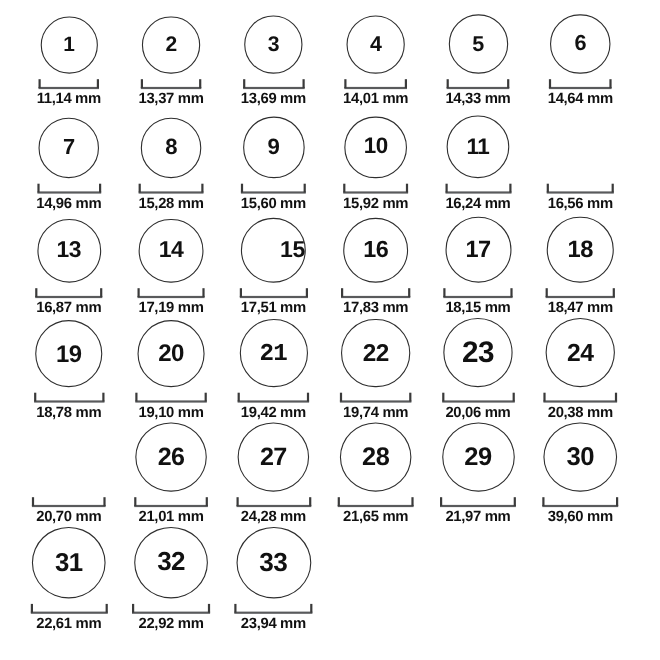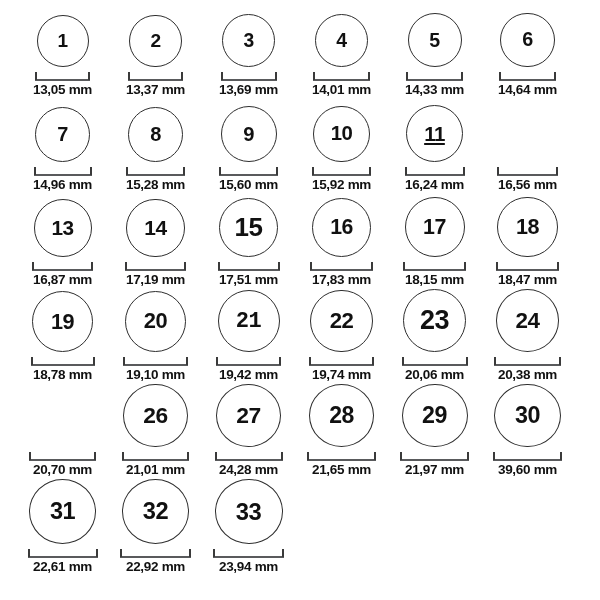--- a/index.html
+++ b/index.html
@@ -59,21 +59,21 @@
 
 <div class="grid">
     <div class="cell">
       <div class="circle" style="width: 52px; height: 52px; font-size: 19px;">
         <span>1</span>
       </div>
       <div class="measure-line" style="width: 55px;">
         <div class="tick left"></div>
         <div class="tick right"></div>
       </div>
-      <div class="mm-label">13,05 mm</div>
+      <div class="mm-label">11,14 mm</div>
     </div>
     <div class="cell">
       <div class="circle" style="width: 52.5px; height: 52.5px; font-size: 19.15px;">
         <span>2</span>
       </div>
       <div class="measure-line" style="width: 55.5px;">
         <div class="tick left"></div>
         <div class="tick right"></div>
       </div>
       <div class="mm-label">13,37 mm</div>
@@ -152,21 +152,21 @@
       <div class="circle" style="width: 56.5px; height: 56.5px; font-size: 20.35px;">
         <span>10</span>
       </div>
       <div class="measure-line" style="width: 59.5px;">
         <div class="tick left"></div>
         <div class="tick right"></div>
       </div>
       <div class="mm-label">15,92 mm</div>
     </div>
     <div class="cell">
-      <div class="circle" style="width: 57px; height: 57px; font-size: 20.5px; text-decoration: underline;">
+      <div class="circle" style="width: 57px; height: 57px; font-size: 20.5px;">
         <span>11</span>
       </div>
       <div class="measure-line" style="width: 60px;">
         <div class="tick left"></div>
         <div class="tick right"></div>
       </div>
       <div class="mm-label">16,24 mm</div>
     </div>
     <div class="cell">
       <div class="measure-line" style="width: 60.5px;">
@@ -189,21 +189,21 @@
       <div class="circle" style="width: 58.5px; height: 58.5px; font-size: 20.95px;">
         <span>14</span>
       </div>
       <div class="measure-line" style="width: 61.5px;">
         <div class="tick left"></div>
         <div class="tick right"></div>
       </div>
       <div class="mm-label">17,19 mm</div>
     </div>
     <div class="cell">
-      <div class="circle" style="width: 59px; height: 59px; font-size: 26px;">
+      <div class="circle" style="width: 59px; height: 59px; font-size: 21px; justify-content: flex-end;">
         <span>15</span>
       </div>
       <div class="measure-line" style="width: 62px;">
         <div class="tick left"></div>
         <div class="tick right"></div>
       </div>
       <div class="mm-label">17,51 mm</div>
     </div>
     <div class="cell">
       <div class="circle" style="width: 59.5px; height: 59.5px; font-size: 21.25px;">

